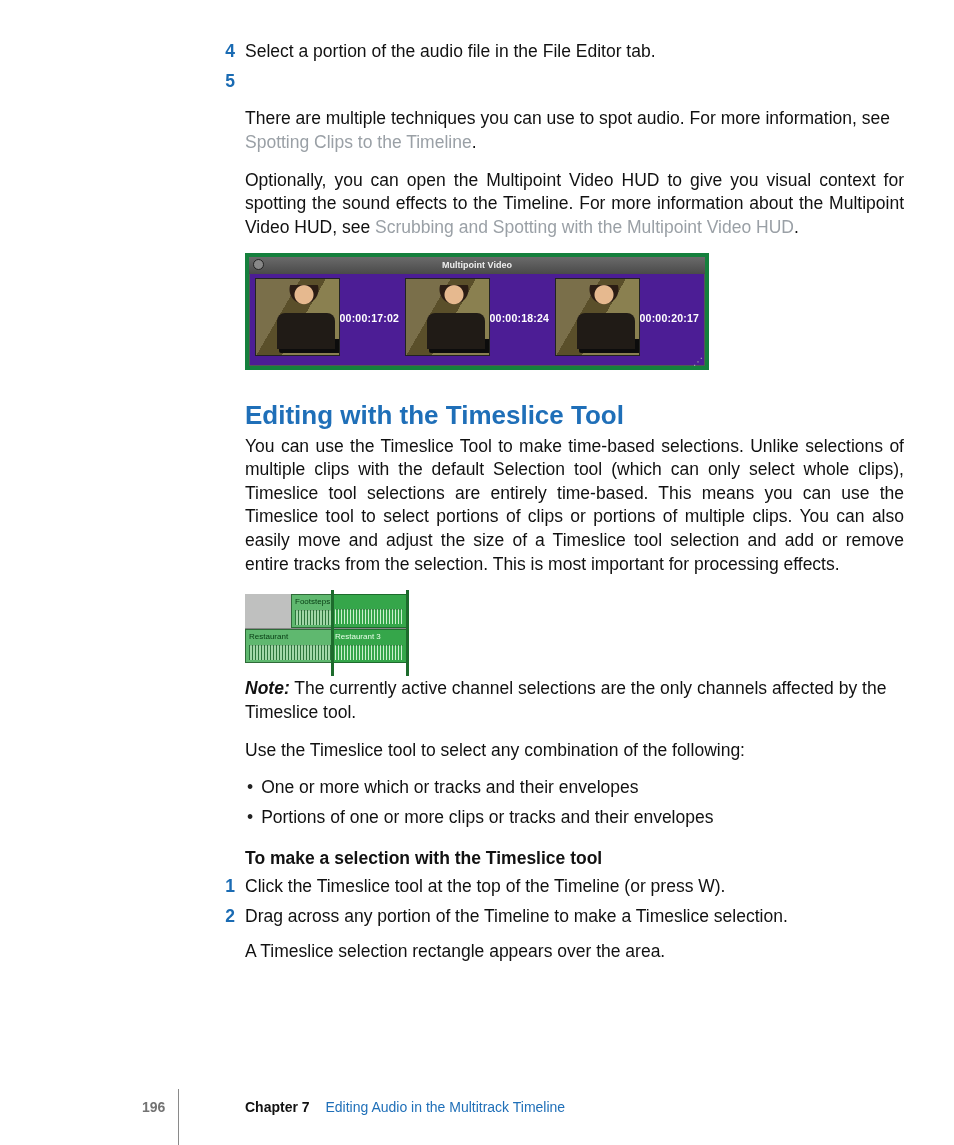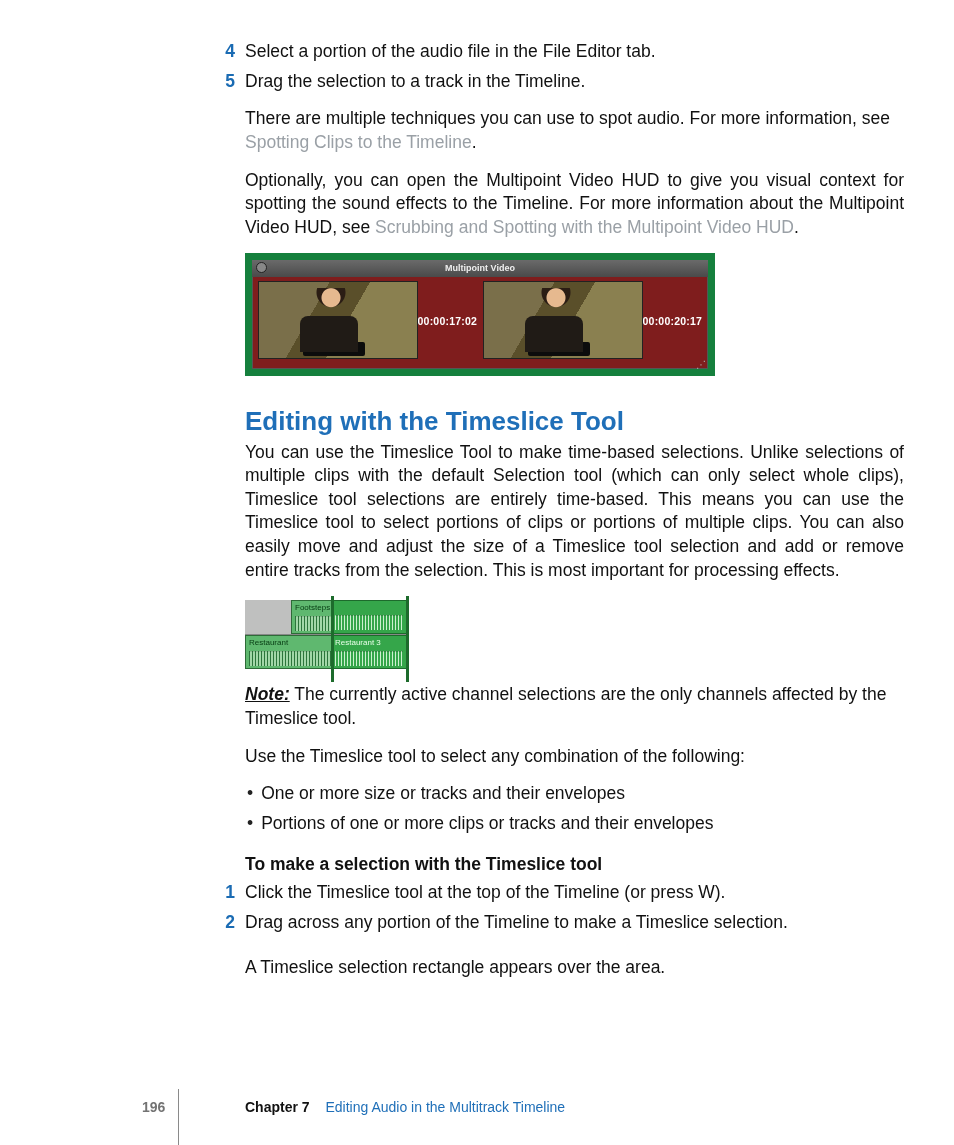--- a/index.html
+++ b/index.html
@@ -48,21 +48,20 @@
   .section-head {
     color: #1f6fb8;
     font-size: 26px;
     font-weight: 700;
     margin-top: 28px;
     margin-bottom: 2px;
   }
   .note-label {
     font-weight: 700;
     font-style: italic;
-    text-decoration: underline;
   }
   .subhead {
     font-weight: 700;
     margin-top: 18px;
     margin-bottom: 4px;
   }
   ul.bullets {
     list-style: none;
     margin: 6px 0 12px 0;
     padding: 0;
@@ -75,22 +74,22 @@
   ul.bullets li::before {
     content: "•";
     color: #222;
     margin-left: 2px;
   }
 
   
   .hud {
     width: 456px;
     margin-top: 6px;
-    border: 7px solid #15803d;
-    background: #7f1d1d;
+    border: 4px solid #15803d;
+    background: #4c1d95;
     font-size: 10px;
     color: #ddd;
     box-shadow: 0 0 0 1px #555 inset;
   }
   .hud-title {
     background: linear-gradient(#6a6a6a,#4a4a4a);
     text-align: center;
     font-size: 9px;
     font-weight: 700;
     color: #eee;
@@ -277,21 +276,20 @@
 
 <div class="content">
 
   <ol class="steps">
     <li>
       <span class="num">4</span>
       <span>Select a portion of the audio file in the File Editor tab.</span>
     </li>
     <li>
       <span class="num">5</span>
-      <span>Drag the selection to a track in the Timeline.</span>
     </li>
   </ol>
 
   <div class="indent-block">
     <span>There are multiple techniques you can use to spot audio. For more information, see </span><span class="link">Spotting Clips to the Timeline</span><span>.</span>
   </div>
 
   <div class="indent-block" style="text-align:justify">
     <span>Optionally, you can open the Multipoint Video HUD to give you visual context for spotting the sound effects to the Timeline. For more information about the Multipoint Video HUD, see </span><span class="link">Scrubbing and Spotting with the Multipoint Video HUD</span><span>.</span>
   </div>
@@ -305,20 +303,26 @@
       <div class="thumb">
         <div class="frame">
             <div class="desk"></div>
           </div>
         <div class="tc">00:00:17:02</div>
       </div>
       <div class="thumb">
         <div class="frame">
             <div class="desk"></div>
           </div>
+        <div class="tc">00:00:18:24</div>
+      </div>
+      <div class="thumb">
+        <div class="frame">
+            <div class="desk"></div>
+          </div>
         <div class="tc">00:00:20:17</div>
       </div>
     </div>
     <div class="resize">⋰</div>
   </div>
 
   <h2 class="section-head">Editing with the Timeslice Tool</h2>
   <div style="text-align:justify">You can use the Timeslice Tool to make time-based selections. Unlike selections of multiple clips with the default Selection tool (which can only select whole clips), Timeslice tool selections are entirely time-based. This means you can use the Timeslice tool to select portions of clips or portions of multiple clips. You can also easily move and adjust the size of a Timeslice tool selection and add or remove entire tracks from the selection. This is most important for processing effects.</div>
 
   <div class="ts-wrap" style="margin-top:18px;margin-bottom:14px;">
@@ -354,41 +358,41 @@
   </div>
 
   <div class="indent-block">
     <span class="note-label">Note:</span><span>  The currently active channel selections are the only channels affected by the Timeslice tool.</span>
   </div>
 
   <div class="indent-block">Use the Timeslice tool to select any combination of the following:</div>
 
   <ul class="bullets">
     <li>
-        <span>One or more size or tracks and their envelopes</span>
+        <span>One or more which or tracks and their envelopes</span>
       </li>
     <li>
         <span>Portions of one or more clips or tracks and their envelopes</span>
       </li>
   </ul>
 
   <div class="subhead">To make a selection with the Timeslice tool</div>
 
   <ol class="steps">
     <li>
       <span class="num">1</span>
       <span>Click the Timeslice tool at the top of the Timeline (or press W).</span>
     </li>
     <li>
       <span class="num">2</span>
       <span>Drag across any portion of the Timeline to make a Timeslice selection.</span>
     </li>
   </ol>
 
-  <div class="indent-block" style="margin-top:22px">A Timeslice selection rectangle appears over the area.</div>
+  <div class="indent-block" style="margin-top:12px">A Timeslice selection rectangle appears over the area.</div>
 
 </div>
 
 <div class="footer">
   <div class="rule"></div>
   <div class="pgnum">196</div>
   <div class="chap">
     <span class="lbl">Chapter 7</span>
     <span class="ttl">Editing Audio in the Multitrack Timeline</span>
   </div>

